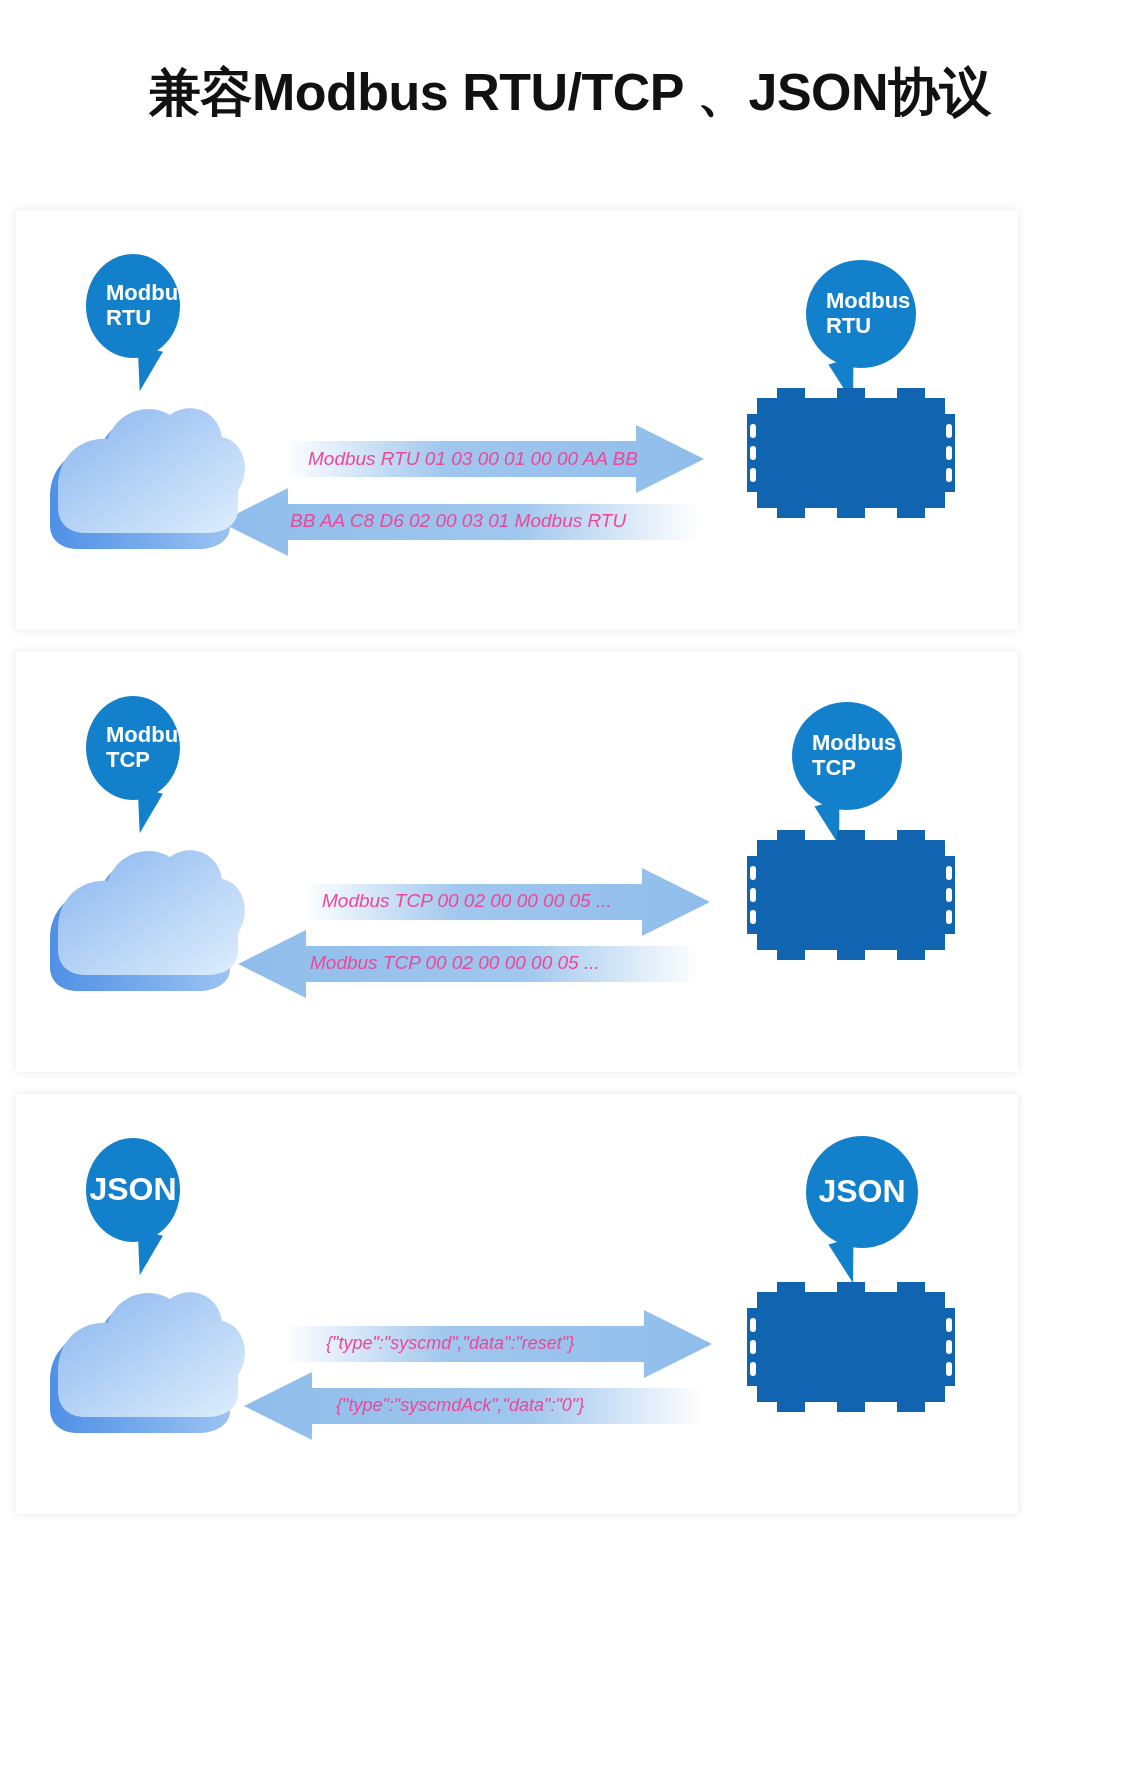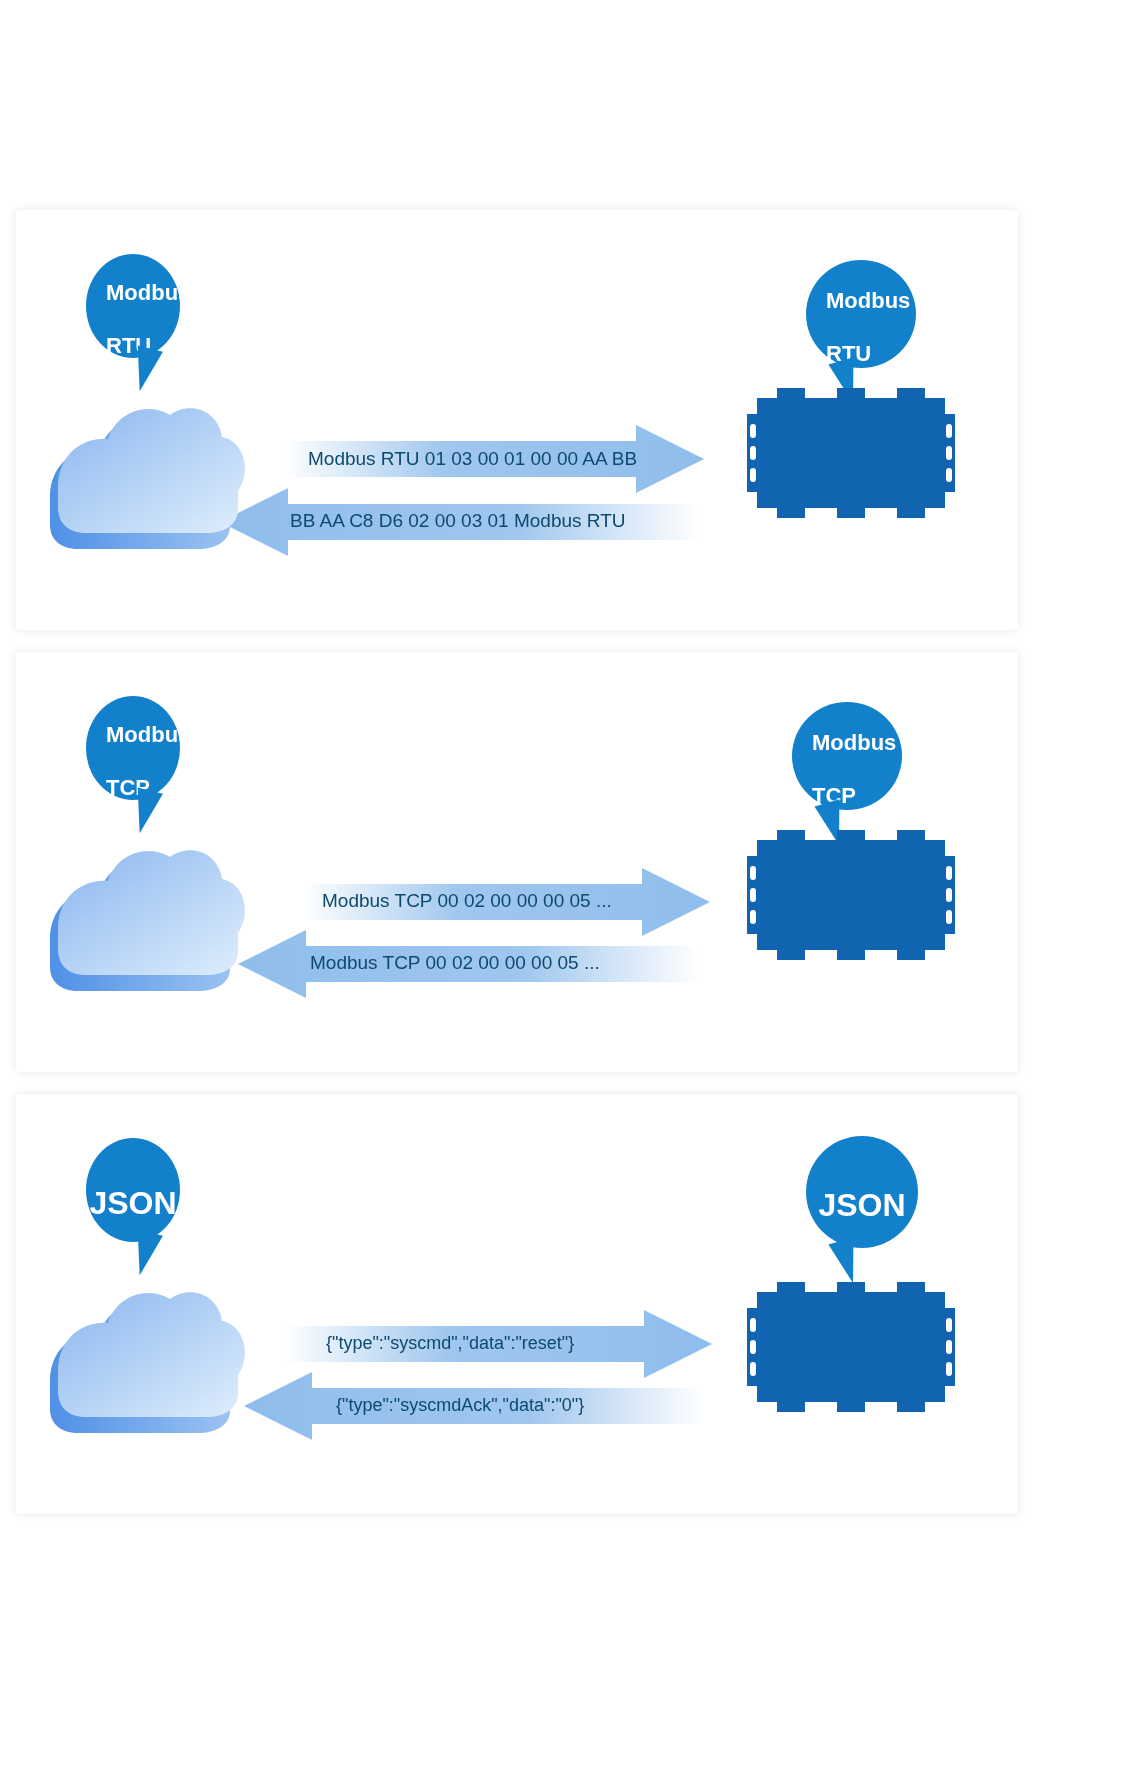--- a/index.html
+++ b/index.html
@@ -53,21 +53,21 @@
     border-radius: 50%;
     color: #ffffff;
     font-weight: 700;
     display: flex;
     flex-direction: column;
     justify-content: center;
     padding-left: 20px;
     line-height: 1.12;
     z-index: 6;
   }
-  .bubble .line { display: block; white-space: nowrap; margin-top: 28px; }
+  .bubble .line { display: block; white-space: nowrap; }
   .bubble .tail {
     position: absolute;
     width: 0; height: 0;
     border-left: 13px solid transparent;
     border-right: 13px solid transparent;
     border-top: 44px solid #1380cb;
   }
   .bubble.two-line { font-size: 22px; }
   .bubble.one-line {
     font-size: 32px;
@@ -107,32 +107,34 @@
     letter-spacing: 0.5px;
     white-space: nowrap;
     pointer-events: none;
   }
 
   
   .arrow { position: absolute; z-index: 4; }
   .arrow-text {
     position: absolute;
     z-index: 5;
-    color: #0c4a6e;
+    color: #ec4899;
     font-size: 19px;
     white-space: nowrap;
     pointer-events: none;
+    font-style: italic;
   }
   .arrow-text.small { font-size: 18px; }
 </style>
 </head>
 <body>
 
 <div class="page">
 
+  <div class="title">兼容Modbus RTU/TCP 、JSON协议</div>
 
   <div class="panel" id="panel-1">
     <div class="panel-inner">
 
       <div class="bubble bubble-left two-line" style="top:44px;">
         <span class="line">Modbus</span>
         <span class="line">RTU</span>
         <span class="tail"></span>
       </div>
 

